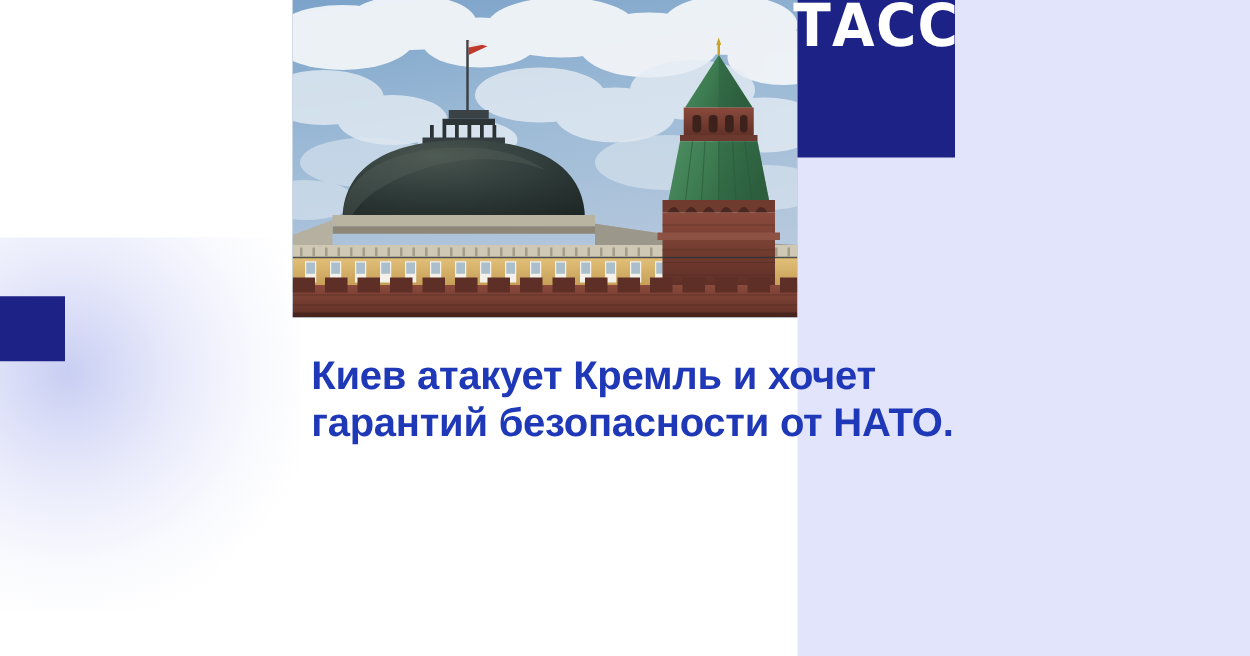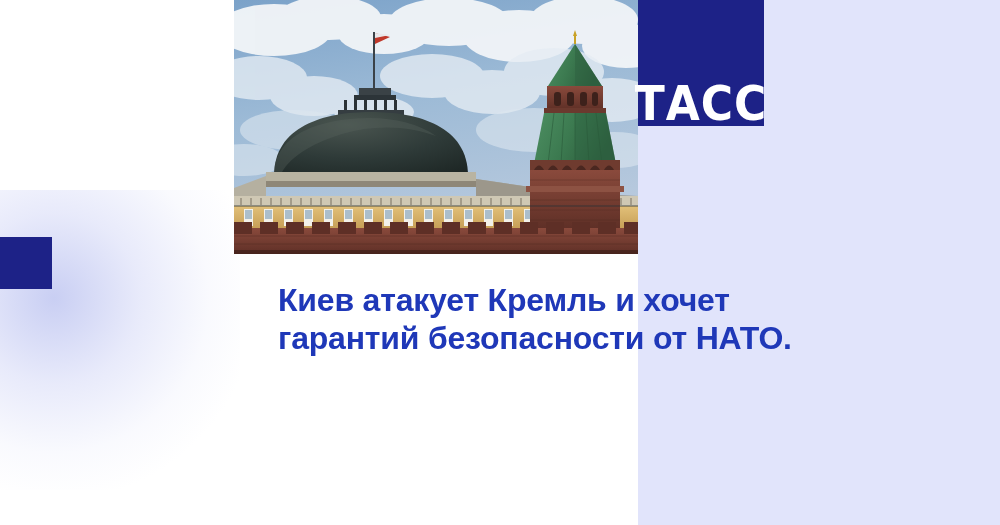--- a/index.html
+++ b/index.html
@@ -57,38 +57,37 @@
     background: #9fb3cc;
   }
   .photo svg { display: block; }
   
   .logo-block {
     position: absolute;
     left: 638px; top: 0;
     width: 126px; height: 126px;
     background: #1d2287;
     display: flex;
-    align-items: flex-end;
+    align-items: flex-start;
     justify-content: center;
   }
   .logo-text {
     color: #ffffff;
     font-family: "DejaVu Sans", sans-serif;
     font-size: 44px;
     font-weight: bold;
     letter-spacing: 1px;
     line-height: 1;
     transform: scaleY(1.08);
   }
   
   .text-block {
     position: absolute;
     left: 249px; top: 282px;
     width: 520px;
-    margin-left: 29px;
   }
   .headline {
     color: #1f38b8;
     font-family: "Liberation Sans", sans-serif;
     font-size: 32px;
     font-weight: bold;
     line-height: 1.18;
     letter-spacing: -0.2px;
     margin: 0;
   }

